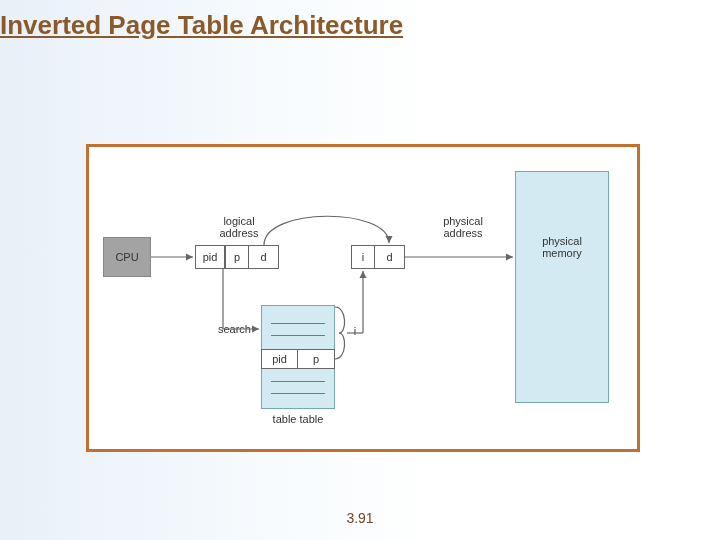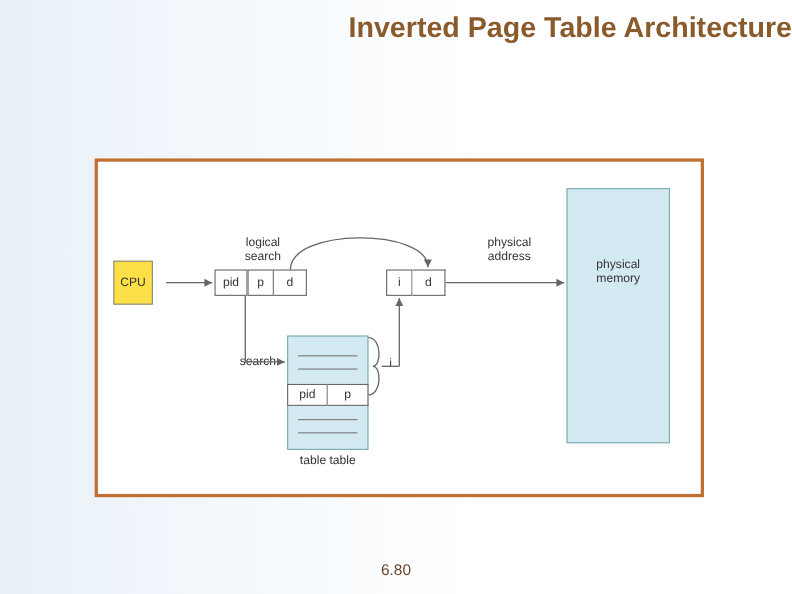--- a/index.html
+++ b/index.html
@@ -1,22 +1,22 @@
 <!DOCTYPE html>
 <html><head>
 <meta charset="utf-8">
 <style>
   html,body{margin:0;padding:0;width:720px;height:540px;font-family:Arial,Helvetica,sans-serif;background:linear-gradient(to right,#e8f0f8 0%,#f6fafd 35%,#ffffff 60%);}
   .slide{position:relative;width:720px;height:540px;}
-  .title{position:absolute;top:10px;left:0;right:0;text-align:right;font-size:26px;font-weight:bold;color:#8a5a2a;}
+  .title{position:absolute;top:10px;left:0;right:0;text-align:left;font-size:26px;font-weight:bold;color:#8a5a2a;text-decoration:underline;}
   .footer{position:absolute;bottom:14px;left:0;right:0;text-align:center;font-size:14px;color:#6b452a;}
   .diagram-frame{position:absolute;left:86px;top:144px;width:548px;height:302px;border:3px solid #c07030;background:#ffffff;}
   .diagram{position:absolute;left:0;top:0;width:548px;height:302px;}
   .box{position:absolute;font-size:11px;color:#333;display:flex;align-items:center;justify-content:center;text-align:center;box-sizing:border-box;}
-  .cpu{left:14px;top:90px;width:36px;height:40px;background:#fde047;border:1px solid #888;}
+  .cpu{left:14px;top:90px;width:48px;height:40px;background:#a3a3a3;border:1px solid #888;}
   .pid1{left:106px;top:98px;width:30px;height:24px;background:#fff;border:1px solid #666;}
   .p1{left:136px;top:98px;width:24px;height:24px;background:#fff;border:1px solid #666;}
   .d1{left:160px;top:98px;width:30px;height:24px;background:#fff;border:1px solid #666;border-left:none;}
   .i2{left:262px;top:98px;width:24px;height:24px;background:#fff;border:1px solid #666;}
   .d2{left:286px;top:98px;width:30px;height:24px;background:#fff;border:1px solid #666;border-left:none;}
   .mem{left:426px;top:24px;width:94px;height:232px;background:#d4eaf2;border:1px solid #7aa;}
   .memlabel{left:436px;top:88px;width:74px;display:block;text-align:center;}
   .tbl{left:172px;top:158px;width:74px;height:104px;background:#d4eaf2;border:1px solid #7aa;}
   .tblrow-pid{left:172px;top:202px;width:37px;height:20px;background:#fff;border:1px solid #666;}
   .tblrow-p{left:209px;top:202px;width:37px;height:20px;background:#fff;border:1px solid #666;border-left:none;}
@@ -58,21 +58,21 @@
 
       <div class="box tbl"></div>
       <div class="rowline1"></div>
       <div class="rowline2"></div>
       <div class="box tblrow-pid">pid</div>
       <div class="box tblrow-p">p</div>
       <div class="rowline3"></div>
       <div class="rowline4"></div>
 
       <div class="lbl lbl-logical" style="white-space:pre-line;">logical
-search</div>
+address</div>
       <div class="lbl lbl-physical" style="white-space:pre-line;">physical
 address</div>
       <div class="lbl lbl-search">search</div>
       <div class="lbl lbl-i">i</div>
       <div class="lbl lbl-pagetable">table table</div>
 
       <svg class="wires">
         <defs>
           <marker id="ah" markerWidth="8" markerHeight="8" refX="6" refY="3" orient="auto">
             <path d="M0,0 L6,3 L0,6 Z" class="arr"></path>
@@ -89,14 +89,14 @@
         <path class="ln" d="M246 212 C 258 212, 258 186, 250 186"></path>
         <line class="ln" x1="258" y1="186" x2="274" y2="186"></line>
         <line class="ln" x1="274" y1="186" x2="274" y2="124" marker-end="url(#ah)"></line>
 
         <line class="ln" x1="316" y1="110" x2="424" y2="110" marker-end="url(#ah)"></line>
       </svg>
 
     </div>
   </div>
 
-  <div class="footer">6.80</div>
+  <div class="footer">3.91</div>
 </div>
 
 </body></html>

